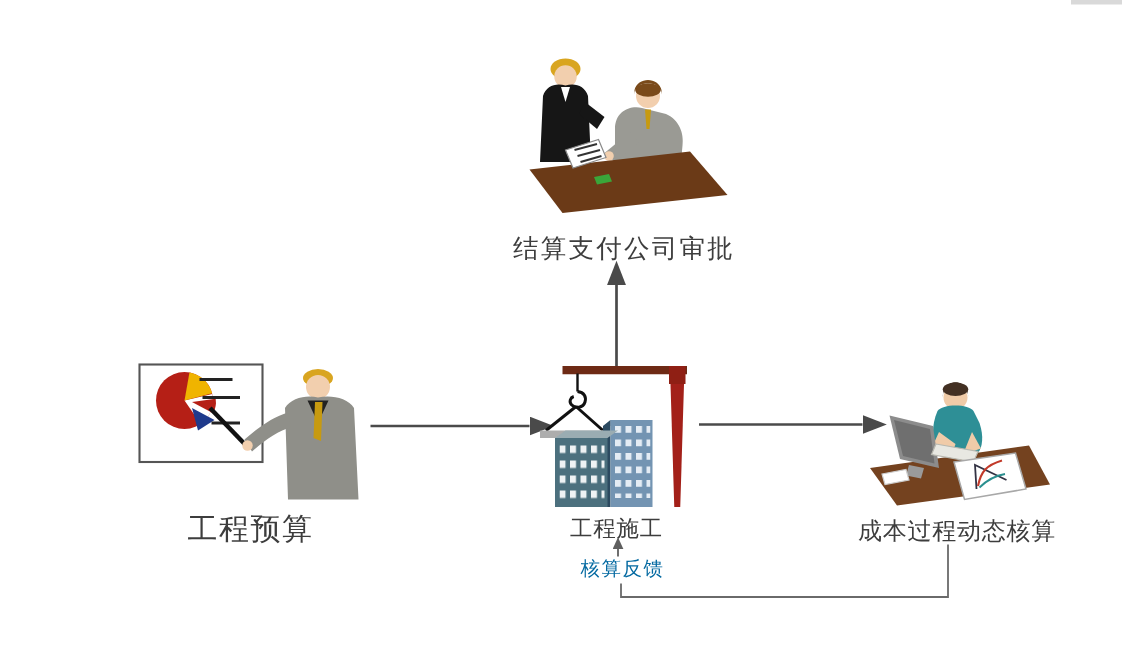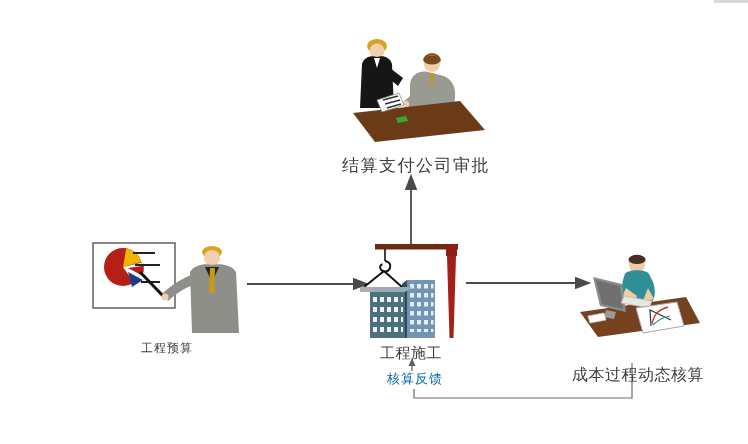--- a/index.html
+++ b/index.html
@@ -144,18 +144,18 @@
     <g>
       <polygon points="58,58 99,52 106,76 65,83" fill="#ffffff" stroke="#a8a8a8" stroke-width="1"></polygon>
       <path d="M73,76 L72,60 L93,70" fill="none" stroke="#334" stroke-width="1.2"></path>
       <path d="M74,74 C76,64 80,60 90,57" fill="none" stroke="#c23a2a" stroke-width="1.4"></path>
       <path d="M75,75 C80,70 86,67 92,66" fill="none" stroke="#2a8f8f" stroke-width="1.2"></path>
     </g>
     <polygon points="10,66 26,63 28,70 12,73" fill="#ffffff" stroke="#cccccc" stroke-width="0.8"></polygon>
   </svg>
 
   <div class="node-label" style="left:416px;top:156px;font-size:17px;letter-spacing:1.5px;text-align:right;">结算支付公司审批</div>
-  <div class="node-label" style="left:167px;top:341px;font-size:12px;letter-spacing:1px;">工程预算</div>
+  <div class="node-label" style="left:167px;top:341px;font-size:20px;letter-spacing:1px;">工程预算</div>
   <div class="node-label" style="left:411px;top:344px;font-size:15px;letter-spacing:0.5px;">工程施工</div>
-  <div class="node-label" style="left:638px;top:365px;font-size:16px;letter-spacing:0.5px;">成本过程动态核算</div>
+  <div class="node-label" style="left:638px;top:345px;font-size:16px;letter-spacing:0.5px;">成本过程动态核算</div>
   <div class="edge-label" style="left:415px;top:371px;font-size:13px;letter-spacing:1px;">核算反馈</div>
 
 </div>
 
 </body></html>

